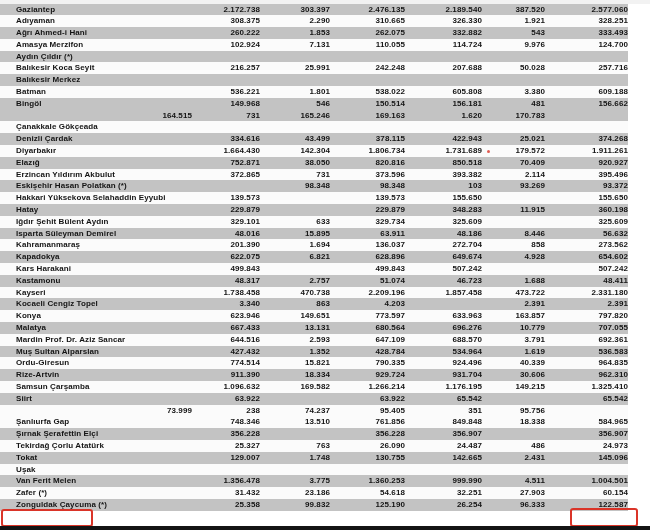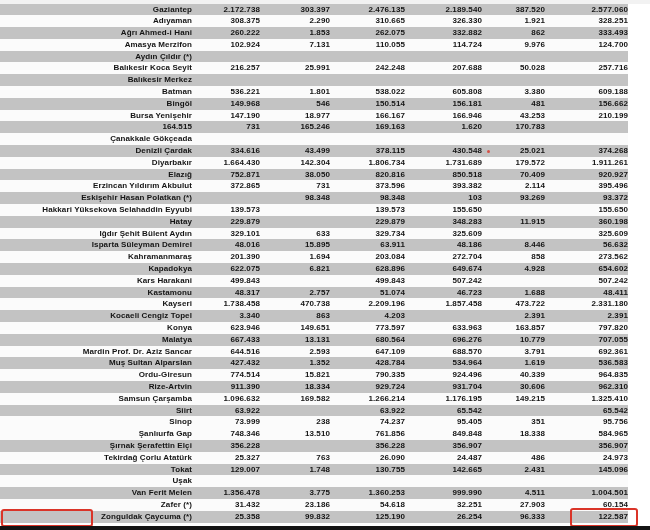--- a/index.html
+++ b/index.html
@@ -15,21 +15,21 @@
   .row{
     display:grid;
     grid-template-columns:192px 68px 70px 75px 77px 63px 83px;
     height:11.8px;line-height:11.8px;
     font-size:8px;font-weight:700;color:#141414;
     letter-spacing:0.1px;
   }
   .row.odd{background:var(--stripe-gray,#c3c3c3);}
   .row.even{background:var(--stripe-white,#fbfbfb);}
   .cell{white-space:nowrap;overflow:hidden;}
-  .cell.name{padding-left:16px;text-align:right;}
+  .cell.name{padding-left:16px;text-align:left;}
   .cell.num{text-align:right;font-variant-numeric:tabular-nums;}
   .redbox{
     position:absolute;border:2px solid var(--accent-red,#da3428);
     border-radius:3px;background:transparent;box-sizing:border-box;
   }
   .box-zafer-name{left:1px;top:509px;width:92px;height:18px;}
   .box-zafer-total{left:570px;top:508px;width:68px;height:19px;}
   .reddot{
     position:absolute;left:487px;top:150px;width:3px;height:3px;
     background:var(--accent-red,#da3428);border-radius:50%;opacity:.8;
@@ -64,21 +64,21 @@
     <div class="cell num">1.921</div>
     <div class="cell num">328.251</div>
   </div>
 
   <div class="row odd">
     <div class="cell name">Ağrı Ahmed-i Hani</div>
     <div class="cell num">260.222</div>
     <div class="cell num">1.853</div>
     <div class="cell num">262.075</div>
     <div class="cell num">332.882</div>
-    <div class="cell num">862</div>
+    <div class="cell num">543</div>
     <div class="cell num">333.493</div>
   </div>
 
   <div class="row even">
     <div class="cell name">Amasya Merzifon</div>
     <div class="cell num">102.924</div>
     <div class="cell num">7.131</div>
     <div class="cell num">110.055</div>
     <div class="cell num">114.724</div>
     <div class="cell num">9.976</div>
@@ -128,29 +128,20 @@
   <div class="row odd">
     <div class="cell name">Bingöl</div>
     <div class="cell num">149.968</div>
     <div class="cell num">546</div>
     <div class="cell num">150.514</div>
     <div class="cell num">156.181</div>
     <div class="cell num">481</div>
     <div class="cell num">156.662</div>
   </div>
 
-  <div class="row even">
-    <div class="cell name">Bursa Yenişehir</div>
-    <div class="cell num">147.190</div>
-    <div class="cell num">18.977</div>
-    <div class="cell num">166.167</div>
-    <div class="cell num">166.946</div>
-    <div class="cell num">43.253</div>
-    <div class="cell num">210.199</div>
-  </div>
 
   <div class="row odd">
     <div class="cell num">164.515</div>
     <div class="cell num">731</div>
     <div class="cell num">165.246</div>
     <div class="cell num">169.163</div>
     <div class="cell num">1.620</div>
     <div class="cell num">170.783</div>
   </div>
 
@@ -162,21 +153,21 @@
     <div class="cell num"></div>
     <div class="cell num"></div>
     <div class="cell num"></div>
   </div>
 
   <div class="row odd">
     <div class="cell name">Denizli Çardak</div>
     <div class="cell num">334.616</div>
     <div class="cell num">43.499</div>
     <div class="cell num">378.115</div>
-    <div class="cell num">430.548</div>
+    <div class="cell num">422.943</div>
     <div class="cell num">25.021</div>
     <div class="cell num">374.268</div>
   </div>
 
   <div class="row even">
     <div class="cell name">Diyarbakır</div>
     <div class="cell num">1.664.430</div>
     <div class="cell num">142.304</div>
     <div class="cell num">1.806.734</div>
     <div class="cell num">1.731.689</div>
@@ -251,21 +242,21 @@
     <div class="cell num">63.911</div>
     <div class="cell num">48.186</div>
     <div class="cell num">8.446</div>
     <div class="cell num">56.632</div>
   </div>
 
   <div class="row even">
     <div class="cell name">Kahramanmaraş</div>
     <div class="cell num">201.390</div>
     <div class="cell num">1.694</div>
-    <div class="cell num">203.084</div>
+    <div class="cell num">136.037</div>
     <div class="cell num">272.704</div>
     <div class="cell num">858</div>
     <div class="cell num">273.562</div>
   </div>
 
   <div class="row odd">
     <div class="cell name">Kapadokya</div>
     <div class="cell num">622.075</div>
     <div class="cell num">6.821</div>
     <div class="cell num">628.896</div>
@@ -388,21 +379,20 @@
     <div class="cell name">Siirt</div>
     <div class="cell num">63.922</div>
     <div class="cell num"></div>
     <div class="cell num">63.922</div>
     <div class="cell num">65.542</div>
     <div class="cell num"></div>
     <div class="cell num">65.542</div>
   </div>
 
   <div class="row even">
-    <div class="cell name">Sinop</div>
     <div class="cell num">73.999</div>
     <div class="cell num">238</div>
     <div class="cell num">74.237</div>
     <div class="cell num">95.405</div>
     <div class="cell num">351</div>
     <div class="cell num">95.756</div>
   </div>
 
 
   <div class="row even">

